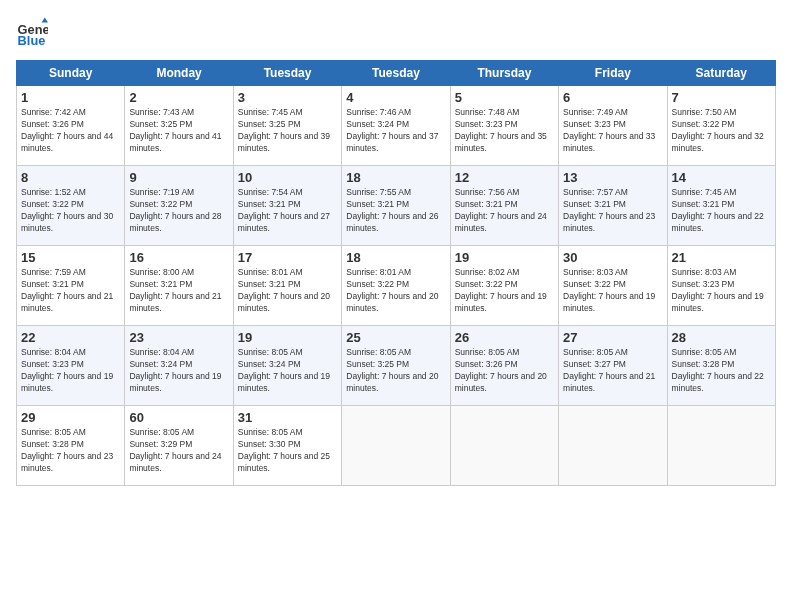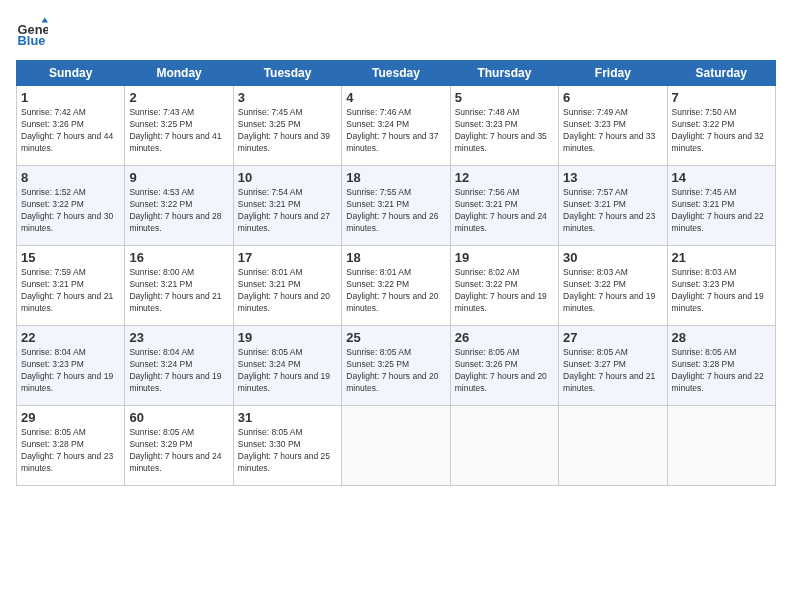--- a/index.html
+++ b/index.html
@@ -164,21 +164,21 @@
         </tr>
         <tr>
           <td>
             <span class="day-num">8</span>
         <div class="cell-text">Sunrise: 1:52 AM</div>
         <div class="cell-text">Sunset: 3:22 PM</div>
         <div class="cell-text">Daylight: 7 hours and 30 minutes.</div>
           </td>
           <td>
             <span class="day-num">9</span>
-        <div class="cell-text">Sunrise: 4:53 AM</div>
+        <div class="cell-text">Sunrise: 7:19 AM</div>
         <div class="cell-text">Sunset: 3:22 PM</div>
         <div class="cell-text">Daylight: 7 hours and 28 minutes.</div>
           </td>
           <td>
             <span class="day-num">10</span>
         <div class="cell-text">Sunrise: 7:54 AM</div>
         <div class="cell-text">Sunset: 3:21 PM</div>
         <div class="cell-text">Daylight: 7 hours and 27 minutes.</div>
           </td>
           <td>

